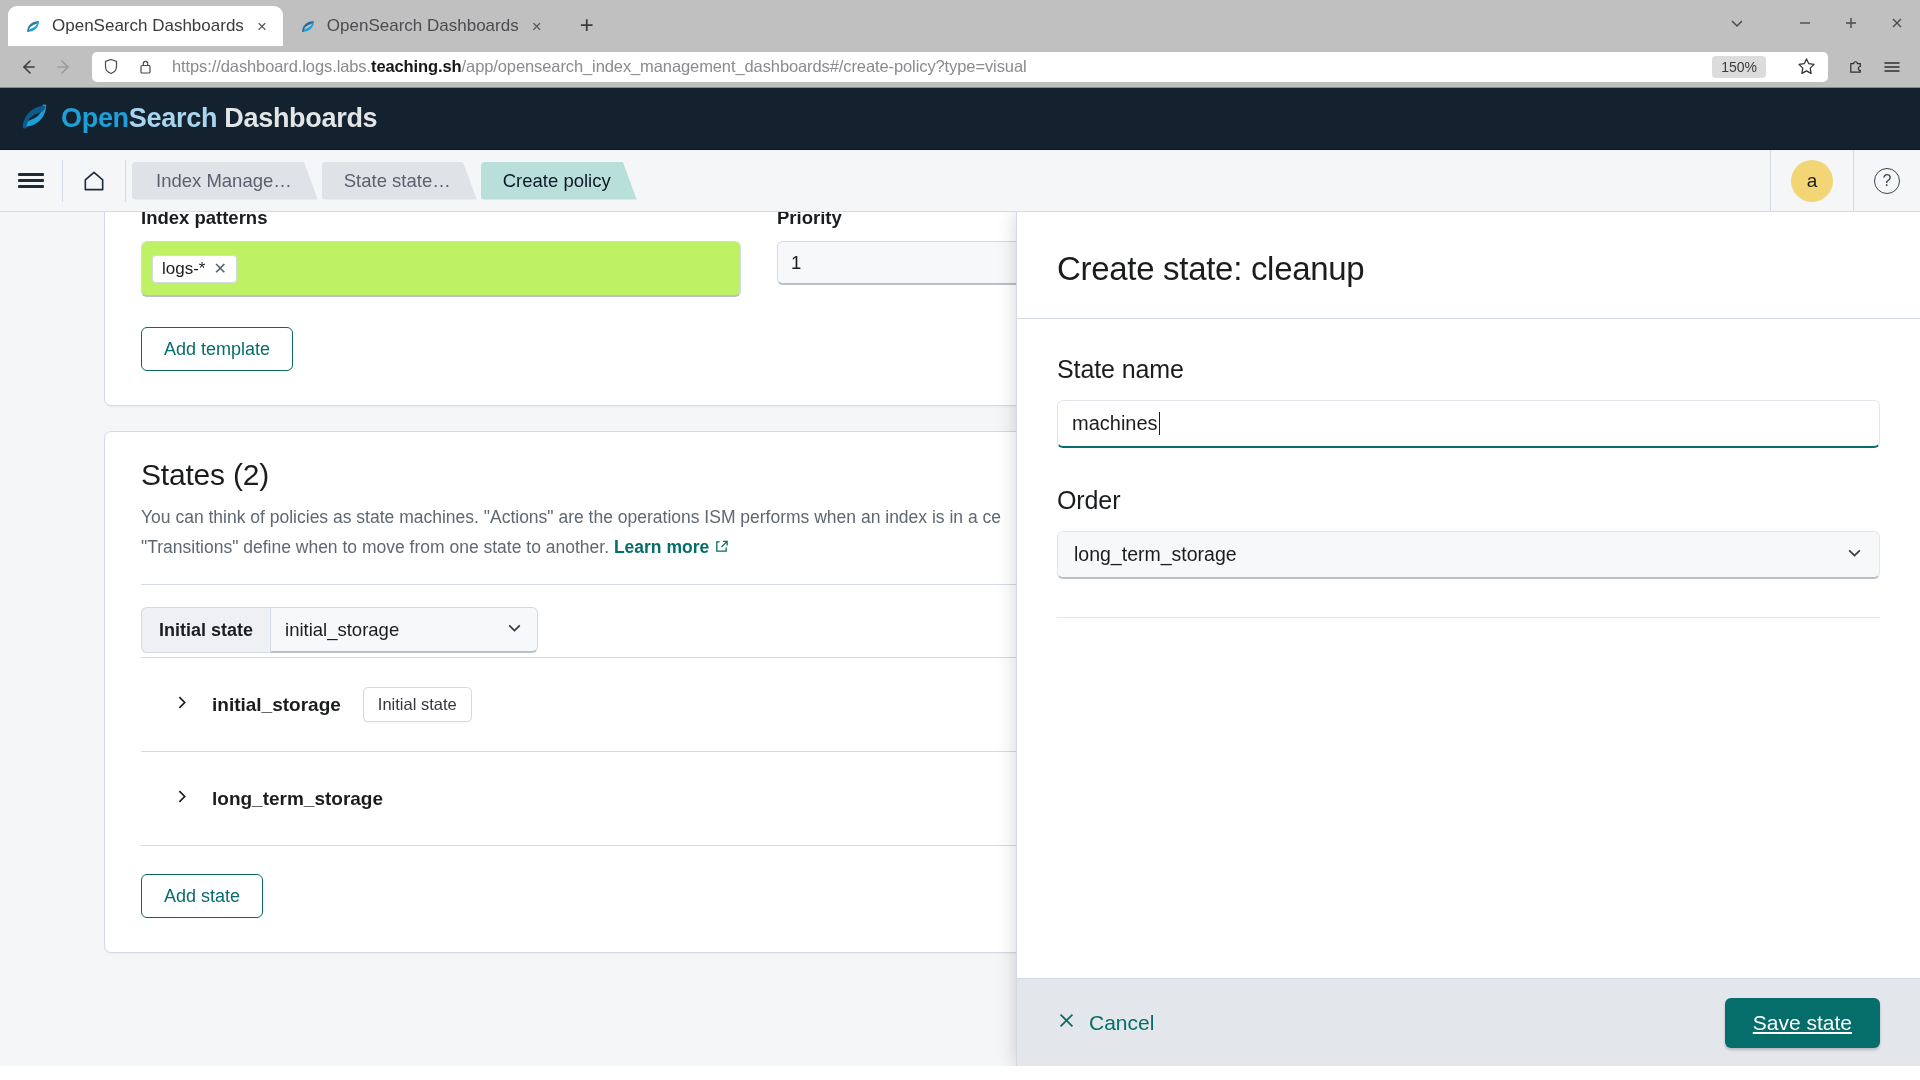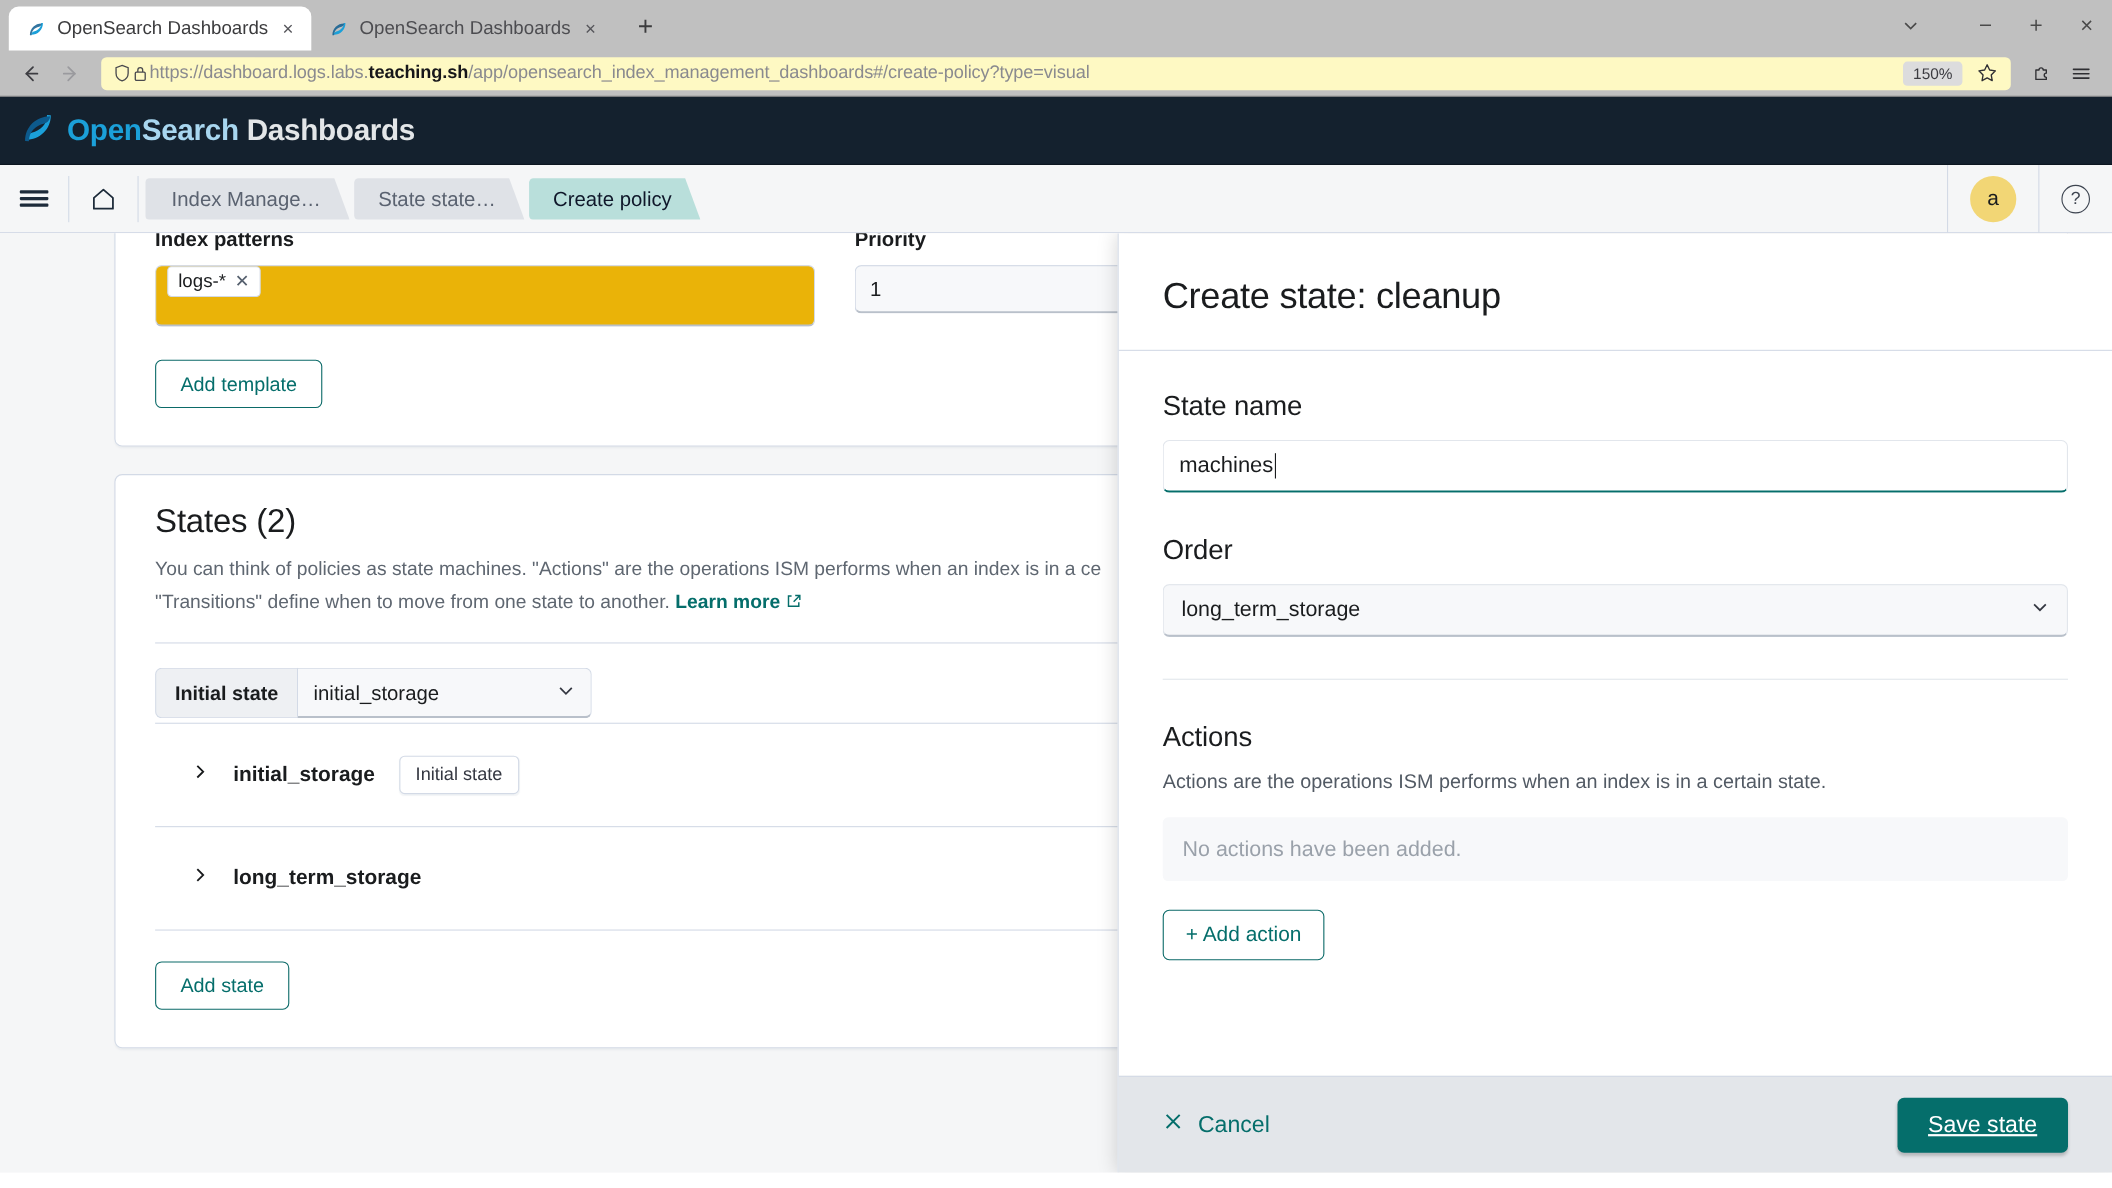--- a/index.html
+++ b/index.html
@@ -72,24 +72,24 @@
     border-bottom: 1px solid #8a8a8a;
   }
   .nav-ico {
     width: 32px; height: 32px;
     display: flex; align-items: center; justify-content: center;
     color: #3d3d42; font-size: 19px;
   }
   .nav-ico.disabled { color: #9a9a9e; }
   .urlbar {
     flex: 1 1 auto; height: 30px;
-    background: #fef9c3;
+    background: #ffffff;
     border-radius: 5px;
     display: flex; align-items: center;
-    gap: 2px;
+    gap: 20px;
     padding: 0 6px 0 11px;
     margin: 12px 8px;
   }
   .url-shield, .url-lock {
     display: flex; align-items: center; justify-content: center;
     color: #4a4a4e; flex: none;
   }
   .url-text {
     flex: 1 1 auto;
     font-size: 16.5px;
@@ -205,25 +205,25 @@
   .panel-top { margin-top: -38px; padding: 32px 36px 34px 36px; }
   .panel-states { margin-top: 25px; padding: 26px 36px 34px 36px; }
 
   .field-row { display: flex; gap: 36px; }
   .field-label {
     font-size: 18.5px; font-weight: 700; color: #1a1c1e;
     margin-bottom: 12px;
   }
   .combo-box {
     height: 56px;
-    background: #eab308;
+    background: #bef264;
     border: 1px solid #d3dae6;
     border-bottom: 2px solid #b9c0ca;
     border-radius: 6px;
-    display: flex; align-items: flex-start;
+    display: flex; align-items: center;
     padding: 0 10px;
   }
   .pill {
     background: #ffffff;
     border: 1px solid #d3dae6;
     border-radius: 4px;
     height: 28px;
     display: flex; align-items: center; gap: 8px;
     padding: 0 9px;
     font-size: 17px; color: #1a1c1e;
@@ -644,26 +644,20 @@
               <svg width="17" height="17" viewBox="0 0 16 16">
                   <path d="M3 6l5 5 5-5" stroke="#343741" stroke-width="1.5" fill="none"></path>
                 </svg>
             </span>
           </div>
         </div>
       </div>
 
       <div class="fy-divider"></div>
 
-      <div class="fy-section">
-        <div class="fy-label">Actions</div>
-        <div class="fy-desc">Actions are the operations ISM performs when an index is in a certain state.</div>
-        <div class="empty-box">No actions have been added.</div>
-        <button class="btn-add-action">+ Add action</button>
-      </div>
     </div>
 
     <div class="flyout-footer">
       <button class="btn-cancel">
         <span>
           <svg width="19" height="19" viewBox="0 0 16 16">
               <path d="M3 3l10 10M13 3L3 13" stroke="#056e6b" stroke-width="1.5"></path>
             </svg>
         </span>
         <span>Cancel</span>

